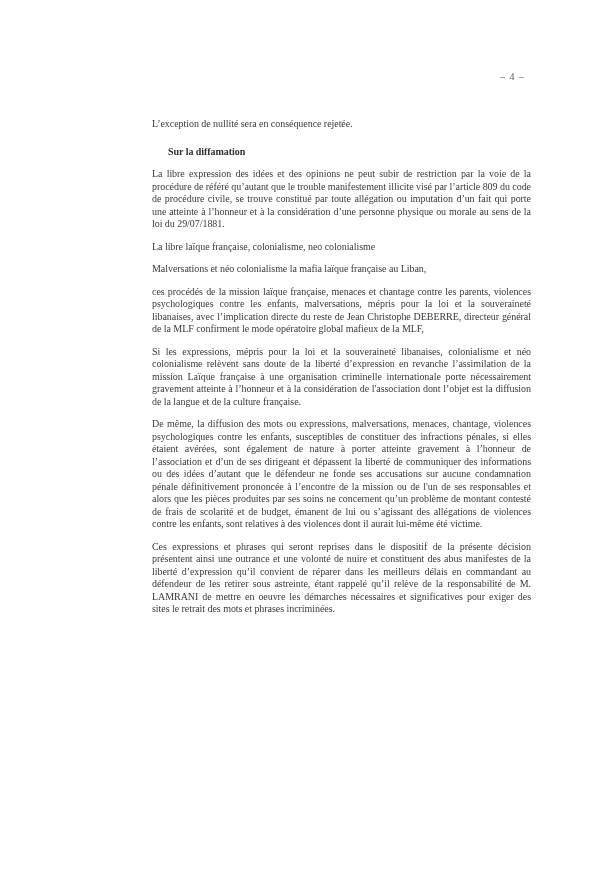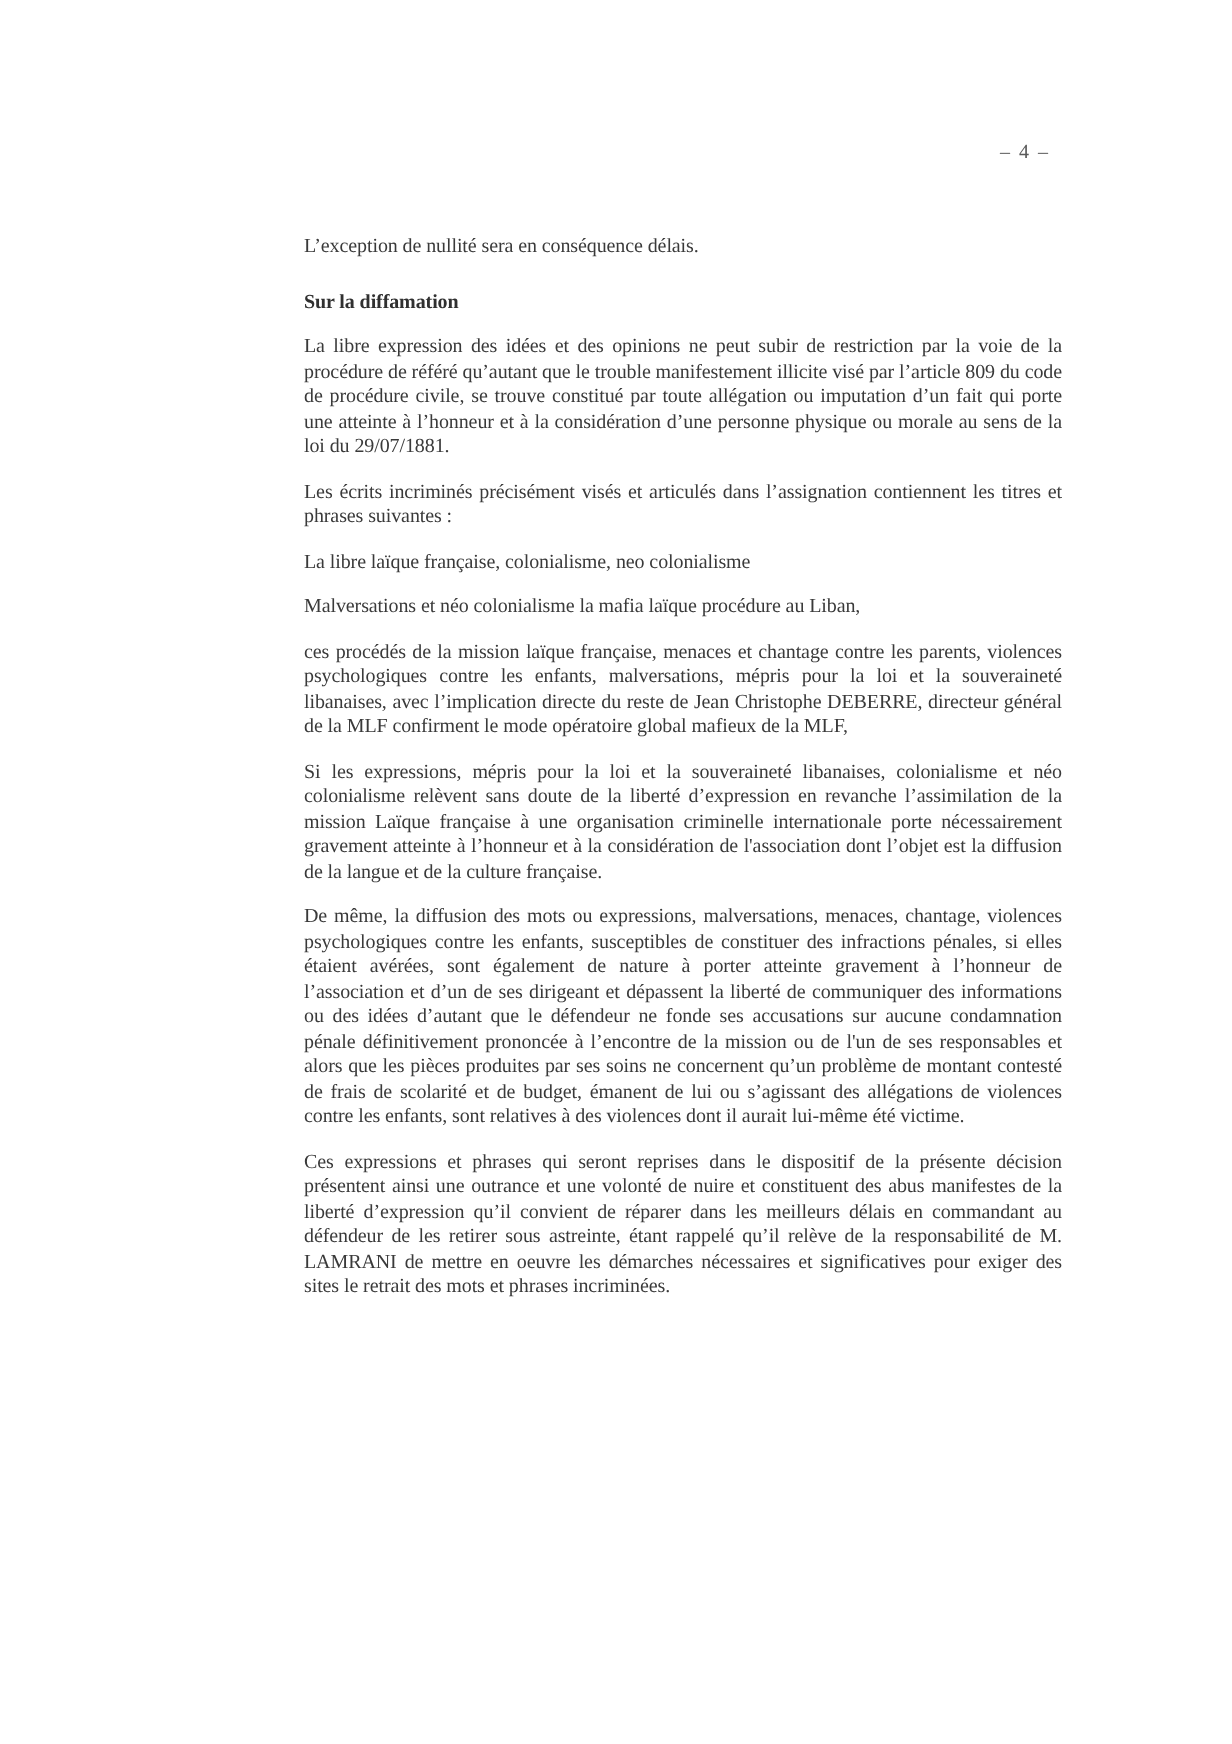--- a/index.html
+++ b/index.html
@@ -31,46 +31,45 @@
     color: #3a3a3a;
     font-size: 10px;
     line-height: 12.5px;
     letter-spacing: -0.05px;
   }
   .para {
     margin: 0 0 10px 0;
     text-align: justify;
   }
   .heading {
-    margin: 15px 0 10px 0;
+    margin: 15px 0 10px 16px;
     font-weight: bold;
     text-align: left;
     color: #303030;
   }
 </style>
 </head>
 <body>
 
 <div id="page">
 
   <span class="page-number">– 4 –</span>
 
   <div class="content">
 
-    <p class="para">L’exception de nullité sera en conséquence délais.</p>
+    <p class="para">L’exception de nullité sera en conséquence rejetée.</p>
 
     <p class="para heading">Sur la diffamation</p>
 
     <p class="para">La libre expression des idées et des opinions ne peut subir de restriction par la voie de la procédure de référé qu’autant que le trouble manifestement illicite visé par l’article 809 du code de procédure civile, se trouve constitué par toute allégation ou imputation d’un fait qui porte une atteinte à l’honneur et à la considération d’une personne physique ou morale au sens de la loi du 29/07/1881.</p>
 
-    <p class="para">Les écrits incriminés précisément visés et articulés dans l’assignation contiennent les titres et phrases suivantes :</p>
 
     <p class="para">La libre laïque française, colonialisme, neo colonialisme</p>
 
-    <p class="para">Malversations et néo colonialisme la mafia laïque procédure au Liban,</p>
+    <p class="para">Malversations et néo colonialisme la mafia laïque française au Liban,</p>
 
     <p class="para">ces procédés de la mission laïque française, menaces et chantage contre les parents, violences psychologiques contre les enfants, malversations, mépris pour la loi et la souveraineté libanaises, avec l’implication directe du reste de Jean Christophe DEBERRE, directeur général de la MLF confirment le mode opératoire global mafieux de la MLF,</p>
 
     <p class="para">Si les expressions, mépris pour la loi et la souveraineté libanaises, colonialisme et néo colonialisme relèvent sans doute de la liberté d’expression en revanche l’assimilation de la mission Laïque française à une organisation criminelle internationale porte nécessairement gravement atteinte à l’honneur et à la considération de l'association dont l’objet est la diffusion de la langue et de la culture française.</p>
 
     <p class="para">De même, la diffusion des mots ou expressions, malversations, menaces, chantage, violences psychologiques contre les enfants, susceptibles de constituer des infractions pénales, si elles étaient avérées, sont également de nature à porter atteinte gravement à l’honneur de l’association et d’un de ses dirigeant et dépassent la liberté de communiquer des informations ou des idées d’autant que le défendeur ne fonde ses accusations sur aucune condamnation pénale définitivement prononcée à l’encontre de la mission ou de l'un de ses responsables et alors que les pièces produites par ses soins ne concernent qu’un problème de montant contesté de frais de scolarité et de budget, émanent de lui ou s’agissant des allégations de violences contre les enfants, sont relatives à des violences dont il aurait lui-même été victime.</p>
 
     <p class="para">Ces expressions et phrases qui seront reprises dans le dispositif de la présente décision présentent ainsi une outrance et une volonté de nuire et constituent des abus manifestes de la liberté d’expression qu’il convient de réparer dans les meilleurs délais en commandant au défendeur de les retirer sous astreinte, étant rappelé qu’il relève de la responsabilité de M. LAMRANI de mettre en oeuvre les démarches nécessaires et significatives pour exiger des sites le retrait des mots et phrases incriminées.</p>
 
 

